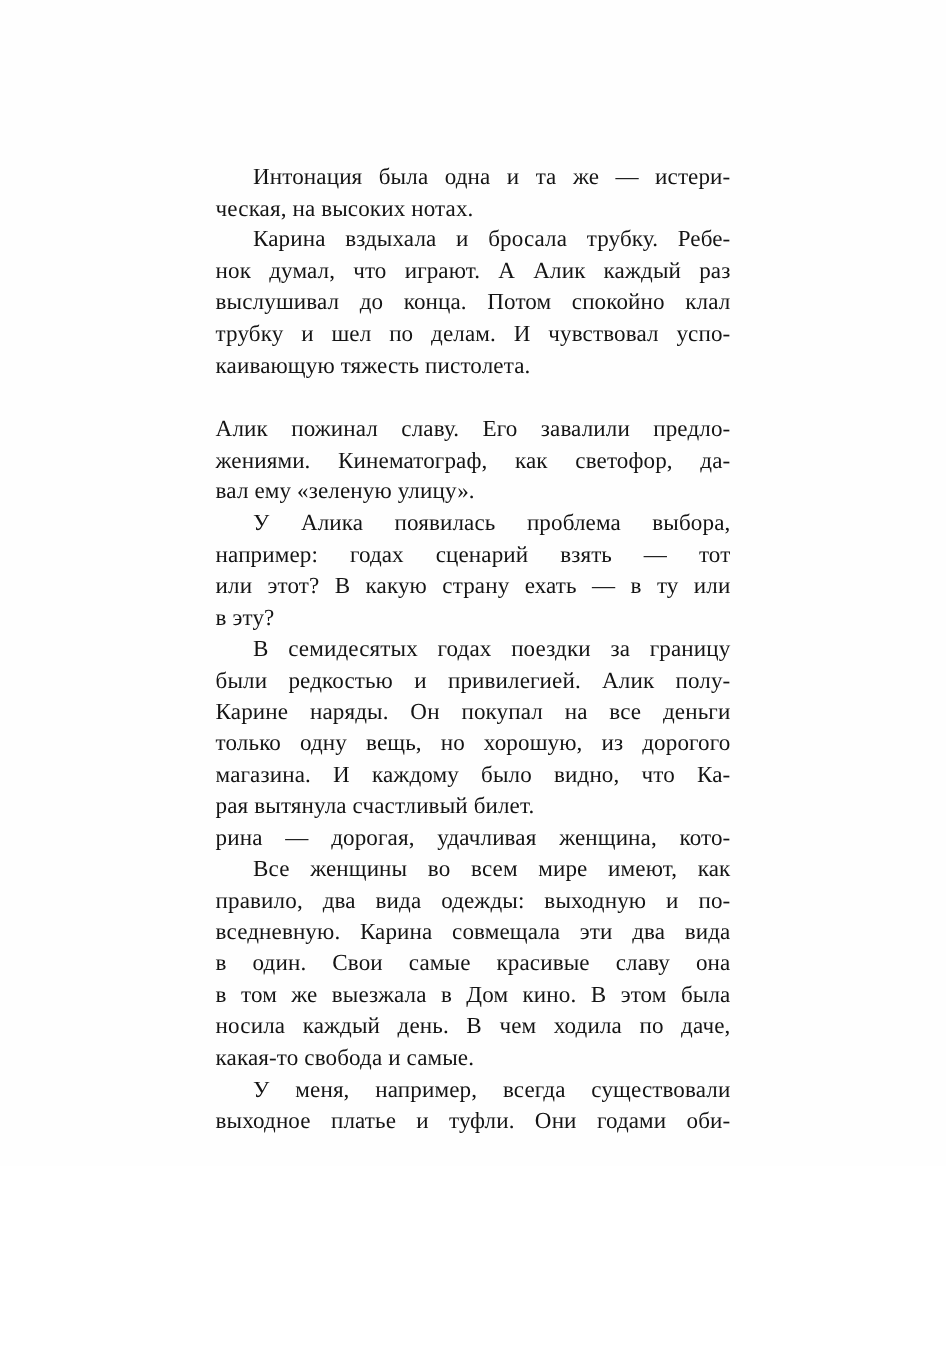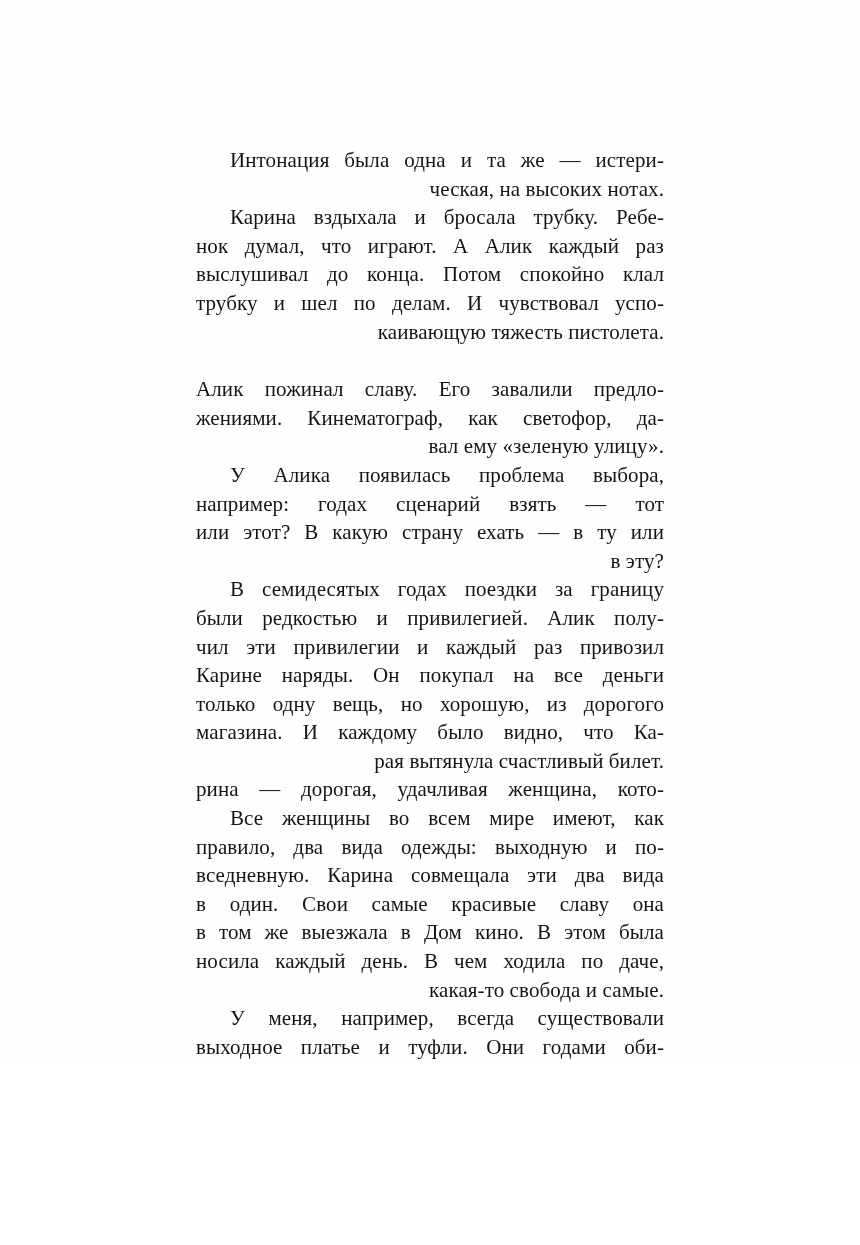--- a/index.html
+++ b/index.html
@@ -30,21 +30,21 @@
     padding: 0;
   }
   .line {
     white-space: normal;
   }
   .line.just {
     text-align: justify;
     text-align-last: justify;
   }
   .line.last {
-    text-align: right;
+    text-align: left;
   }
   .line.indent {
     text-indent: 34px;
   }
   .spacer {
     height: 29px;
   }
   .page-number {
     position: absolute;
     top: 1066px;
@@ -79,21 +79,20 @@
       </div>
       <div class="para">
         <div class="line just indent">У Алика появилась проблема выбора,</div>
         <div class="line just">например: годах сценарий взять — тот</div>
         <div class="line just">или этот? В какую страну ехать — в ту или</div>
         <div class="line last">в эту?</div>
       </div>
       <div class="para">
         <div class="line just indent">В семидесятых годах поездки за границу</div>
         <div class="line just">были редкостью и привилегией. Алик полу-</div>
-        <div class="line just">чил эти привилегии и каждый раз привозил</div>
         <div class="line just">Карине наряды. Он покупал на все деньги</div>
         <div class="line just">только одну вещь, но хорошую, из дорогого</div>
         <div class="line just">магазина. И каждому было видно, что Ка-</div>
         <div class="line last">рая вытянула счастливый билет.</div>
         <div class="line just">рина — дорогая, удачливая женщина, кото-</div>
       </div>
       <div class="para">
         <div class="line just indent">Все женщины во всем мире имеют, как</div>
         <div class="line just">правило, два вида одежды: выходную и по-</div>
         <div class="line just">вседневную. Карина совмещала эти два вида</div>

